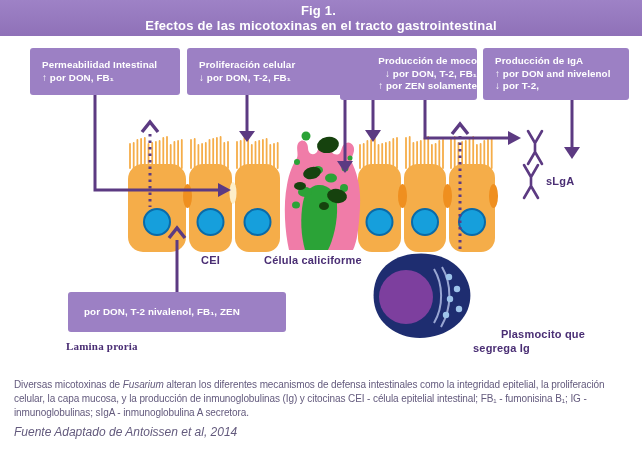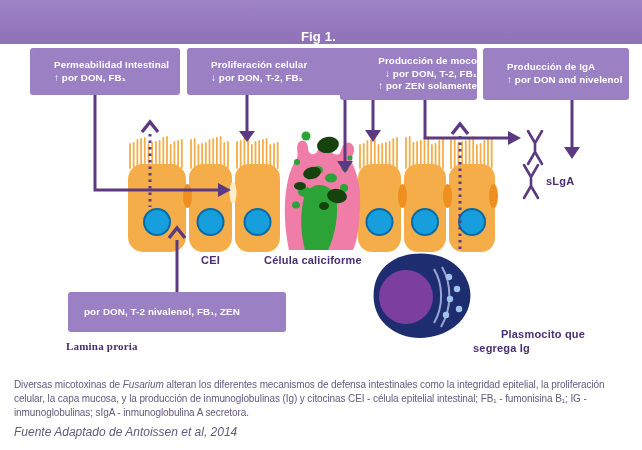--- a/index.html
+++ b/index.html
@@ -2,32 +2,32 @@
 <html><head>
 <meta charset="utf-8">
 <style>
   html,body{margin:0;padding:0;background:#fff;}
   .canvas{
     position:relative;width:642px;height:450px;background:#ffffff;
     font-family:"Liberation Sans","DejaVu Sans",sans-serif;overflow:hidden;
   }
   
   .titlebar{
-    position:absolute;left:0;top:0;width:642px;height:44px;
+    position:absolute;left:0;top:0;width:642px;height:36px;
     background:linear-gradient(180deg,#9e82c6,#8f71b8);
-    display:flex;align-items:flex-end;justify-content:center;
-    color:#fff;font-size:13px;letter-spacing:.2px;
+    display:flex;align-items:center;justify-content:center;
+    color:#fff;font-size:13px;letter-spacing:.2px;flex-direction:column;
   }
   .titlebar .fig{font-weight:800;margin-right:5px;}
   .titlebar .txt{font-weight:600;}
   
   .callout{
     position:absolute;background:#9c80c4;border-radius:3px;color:#fff;
     display:flex;flex-direction:column;justify-content:center;
-    padding-left:24px;box-sizing:border-box;
+    padding-left:12px;box-sizing:border-box;
     font-size:9.8px;font-weight:600;line-height:1.3;letter-spacing:.1px;
   }
   .cb1{left:30px;top:48px;width:150px;height:47px;}
   .cb2{left:187px;top:48px;width:158px;height:47px;}
   .cb3{left:340px;top:48px;width:137px;height:52px;align-items:flex-end;}
   .cb4{left:483px;top:48px;width:146px;height:52px;}
   .cb5{left:68px;top:292px;width:218px;height:40px;padding-left:16px;}
   
   svg.layer{position:absolute;left:0;top:0;}
   
@@ -42,20 +42,21 @@
     color:#635a7d;font-size:12px;font-style:italic;font-weight:500;
   }
 </style>
 </head>
 <body>
 
 <div class="canvas">
 
   <header class="titlebar">
     <span class="fig">Fig 1.</span>
+    <span class="txt">Efectos de las micotoxinas en el tracto gastrointestinal</span>
   </header>
 
   <svg class="layer" width="642" height="450" viewBox="0 0 642 450">
 
     <g>
       <path id="villi" d="M130.0,168 L130.0,144 M133.7,168 L133.7,143 M137.4,168 L137.4,140 M141.1,168 L141.1,139 M144.8,168 L144.8,138 M148.5,168 L148.5,144 M152.2,168 L152.2,143 M155.9,168 L155.9,142 M159.6,168 L159.6,141 M163.3,168 L163.3,138 M167.0,168 L167.0,137 M170.7,168 L170.7,145 M174.4,168 L174.4,142 M178.1,168 L178.1,141 M181.8,168 L181.8,140 M191.0,168 L191.0,140 M194.7,168 L194.7,139 M198.4,168 L198.4,145 M202.1,168 L202.1,144 M205.8,168 L205.8,143 M209.5,168 L209.5,140 M213.2,168 L213.2,139 M216.9,168 L216.9,138 M220.6,168 L220.6,137 M224.3,168 L224.3,143 M228.0,168 L228.0,142 M237.0,168 L237.0,142 M240.7,168 L240.7,141 M244.4,168 L244.4,138 M248.1,168 L248.1,137 M251.8,168 L251.8,145 M255.5,168 L255.5,142 M259.2,168 L259.2,141 M262.9,168 L262.9,140 M266.6,168 L266.6,139 M270.3,168 L270.3,145 M274.0,168 L274.0,144 M277.7,168 L277.7,143 M360.0,168 L360.0,145 M363.7,168 L363.7,144 M367.4,168 L367.4,141 M371.1,168 L371.1,140 M374.8,168 L374.8,139 M378.5,168 L378.5,145 M382.2,168 L382.2,144 M385.9,168 L385.9,143 M389.6,168 L389.6,142 M393.3,168 L393.3,139 M397.0,168 L397.0,138 M406.0,168 L406.0,138 M409.7,168 L409.7,137 M413.4,168 L413.4,143 M417.1,168 L417.1,142 M420.8,168 L420.8,141 M424.5,168 L424.5,138 M428.2,168 L428.2,137 M431.9,168 L431.9,145 M435.6,168 L435.6,144 M439.3,168 L439.3,141 M443.0,168 L443.0,140 M451.0,168 L451.0,138 M454.7,168 L454.7,137 M458.4,168 L458.4,143 M462.1,168 L462.1,142 M465.8,168 L465.8,141 M469.5,168 L469.5,138 M473.2,168 L473.2,137 M476.9,168 L476.9,145 M480.6,168 L480.6,144 M484.3,168 L484.3,141 M488.0,168 L488.0,140 M491.7,168 L491.7,139 " fill="none" stroke="#f5ad49" stroke-width="1.8" stroke-linecap="round"></path>
       <g fill="#f5ad49">
         <rect x="128" y="164" width="58" height="88" rx="15"></rect>
         <rect x="189" y="164" width="43" height="88" rx="14"></rect>
         <rect x="235" y="164" width="45" height="88" rx="14"></rect>
@@ -179,20 +180,21 @@
     <div>↓ por DON, T-2, FB₁</div>
   </div>
   <div class="callout cb3">
     <div>Producción de moco</div>
     <div>↓ por DON, T-2, FB₁</div>
     <div>↑ por ZEN solamente</div>
   </div>
   <div class="callout cb4">
     <div>Producción de IgA</div>
     <div>↑ por DON and nivelenol</div>
+    <div>↓ por T-2,</div>
   </div>
   <div class="callout cb5">
     <div>por DON, T-2 nivalenol, FB₁, ZEN</div>
   </div>
 
   <span class="lbl" style="left:201px;top:254px;">CEI</span>
   <span class="lbl" style="left:264px;top:254px;">Célula caliciforme</span>
   <span class="lbl" style="left:66px;top:340px;font-family:Liberation Serif, serif;">Lamina proria</span>
   <span class="lbl" style="left:546px;top:175px;">sLgA</span>
   <span class="lbl" style="left:473px;top:328px;margin-left:28px;">Plasmocito que</span>

